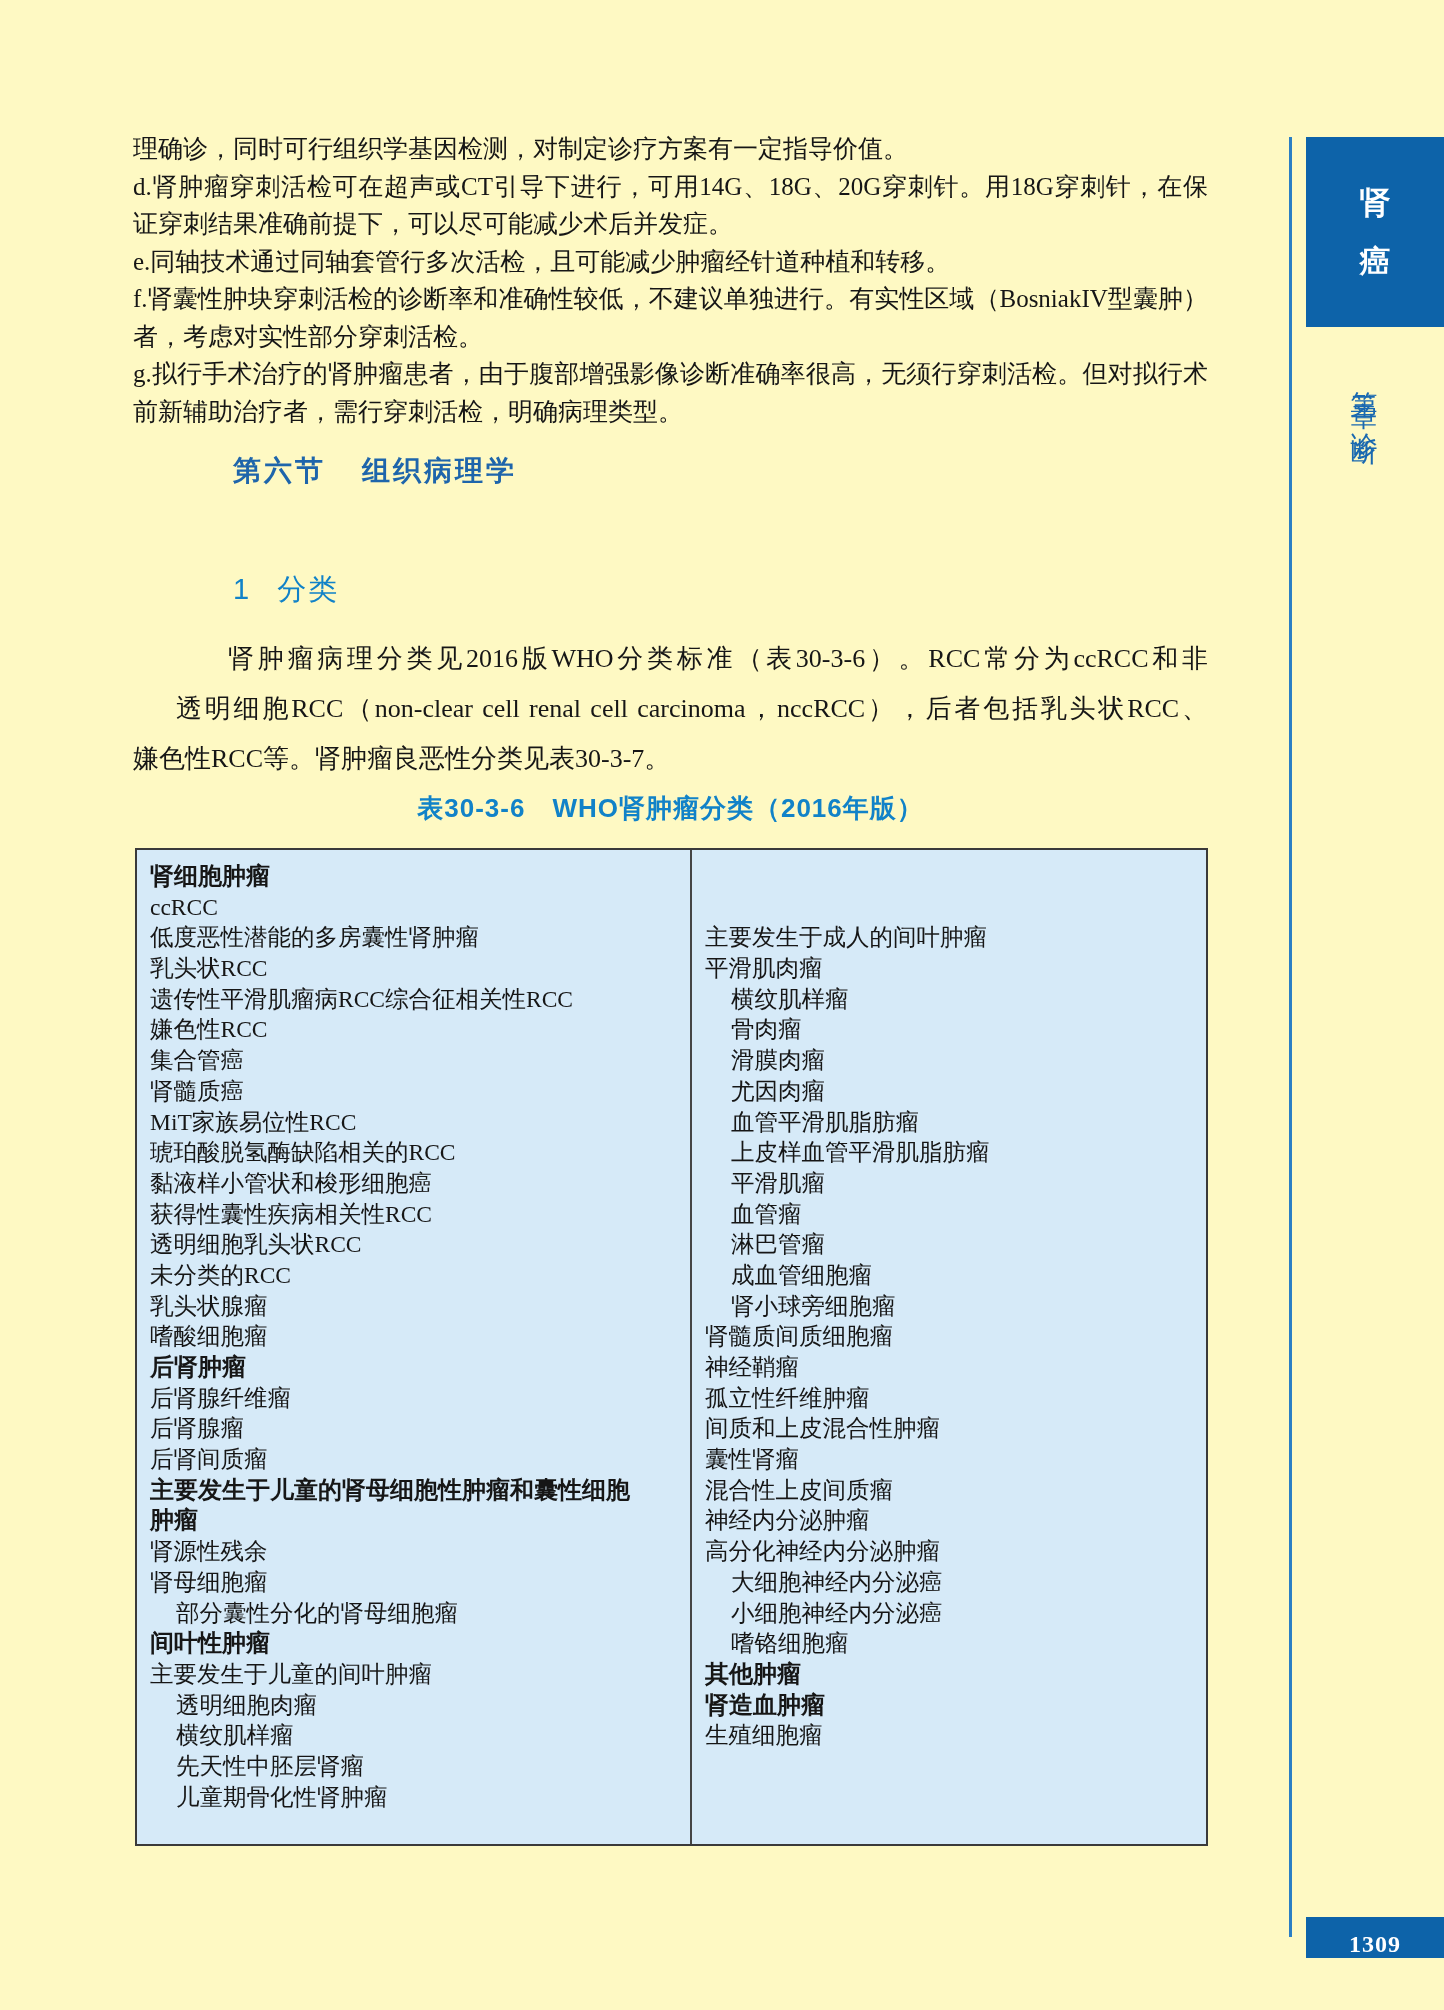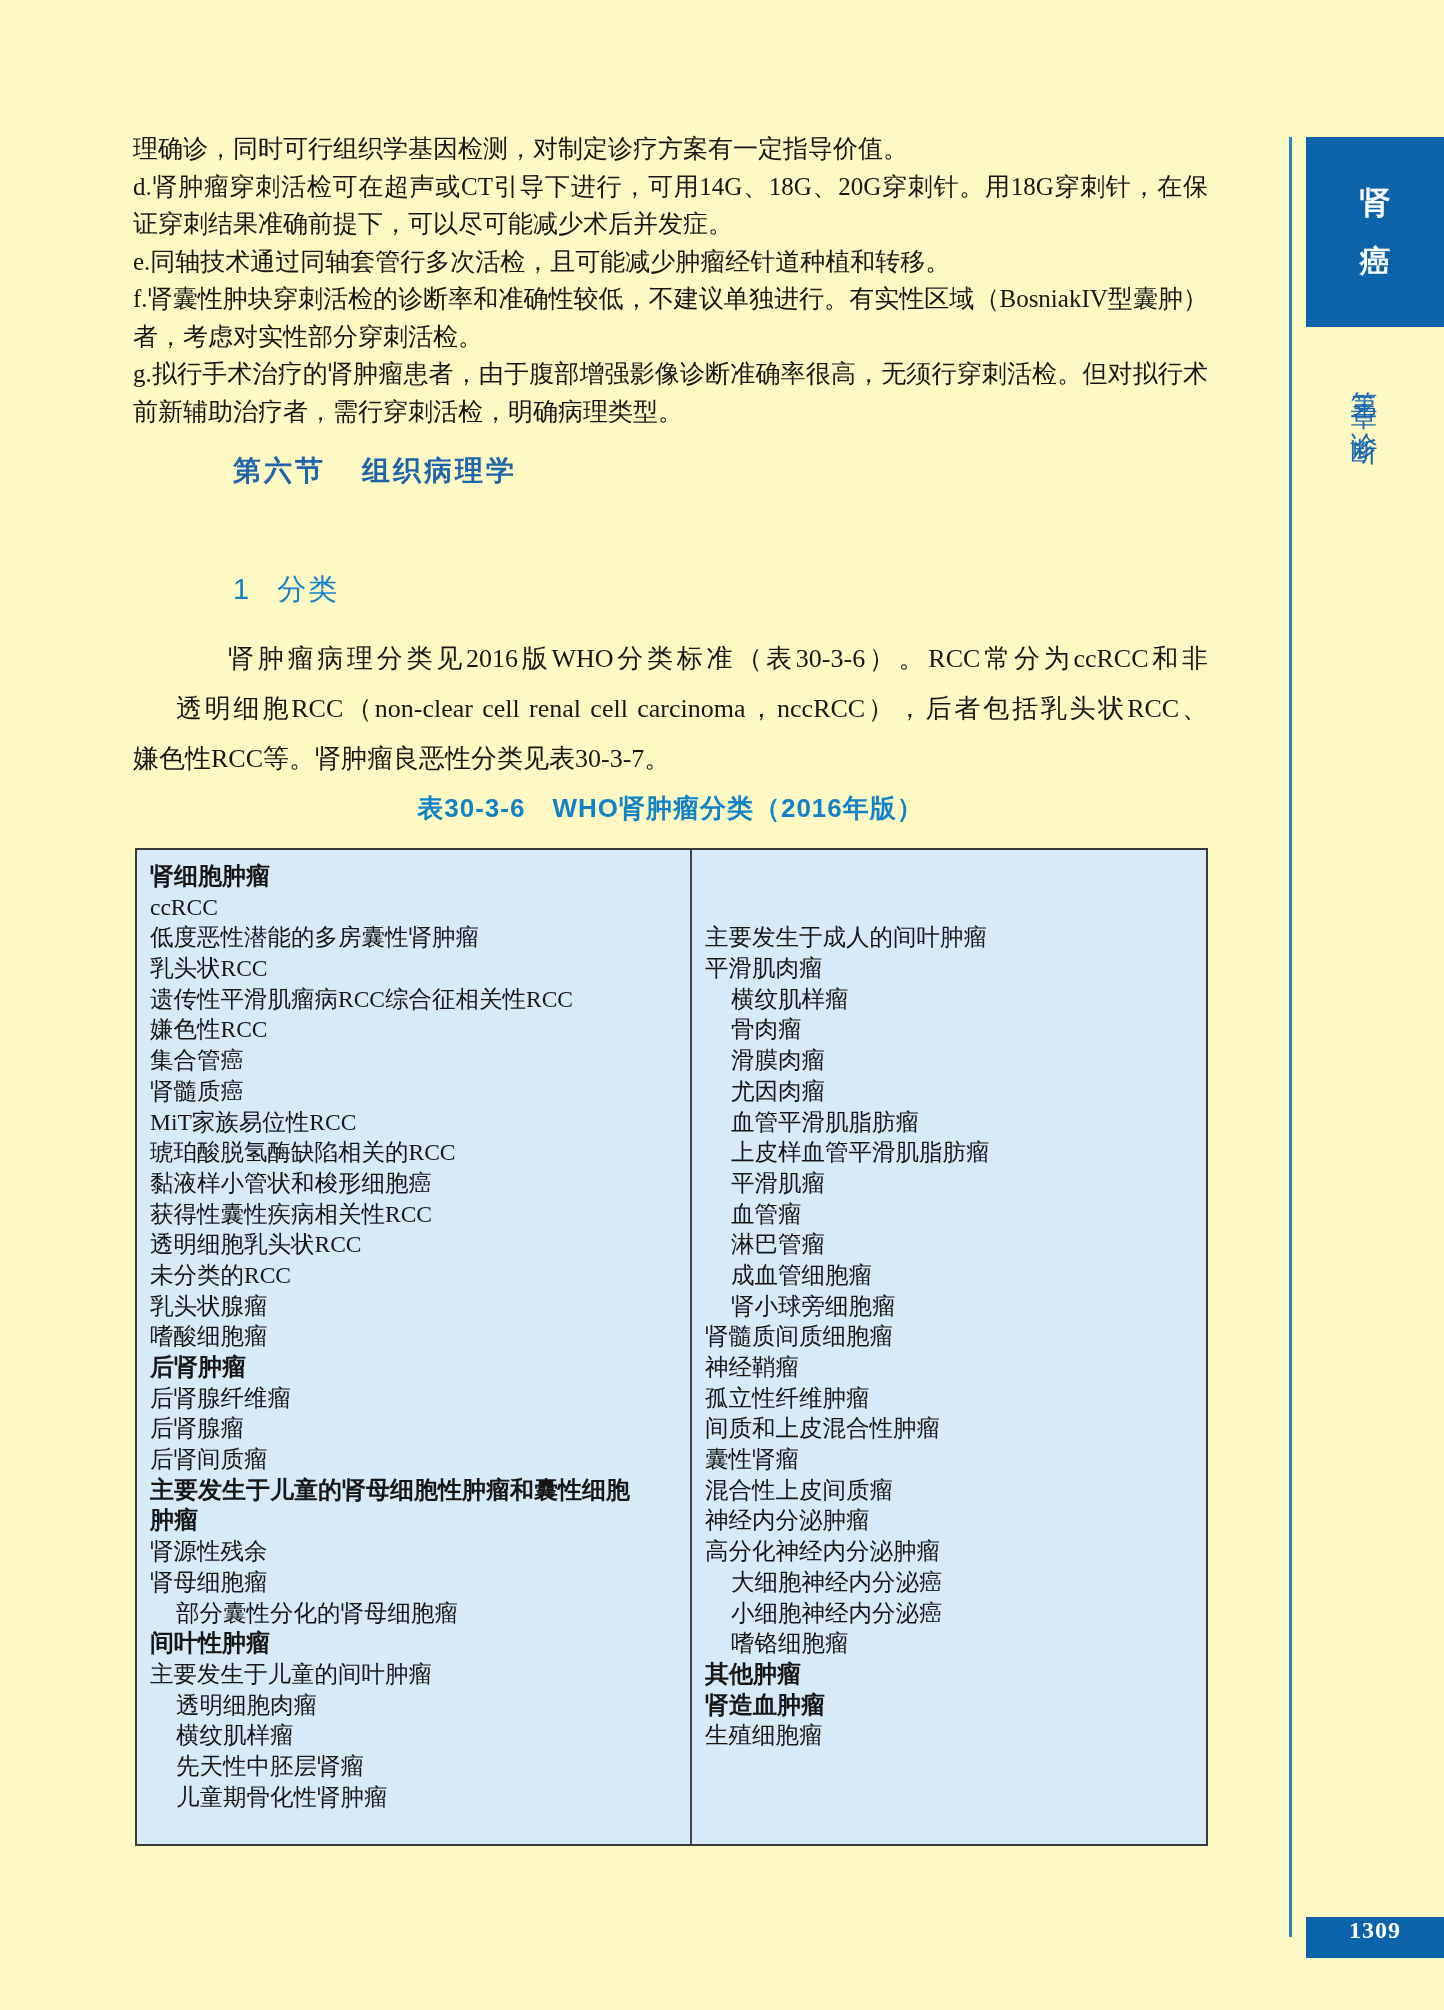--- a/index.html
+++ b/index.html
@@ -67,21 +67,21 @@
   }
   .chapter-label{
     position:absolute;left:1346px;top:370px;
     writing-mode:vertical-rl;text-orientation:upright;
     color:var(--chapter-blue);font-size:27px;letter-spacing:5px;white-space:nowrap;
   }
   .chapter-label .chap-sec{margin-inline-start:26px;}
   .page-badge{
     position:absolute;left:1306px;top:1917px;width:138px;height:41px;
     background:var(--accent-blue);color:#ffffff;
-    display:flex;align-items:flex-start;justify-content:center;
+    display:flex;align-items:flex-end;justify-content:center;
     font-weight:bold;font-size:24px;letter-spacing:1px;
   }
 </style>
 </head>
 <body>
 
 <div class="page">
 
   <div class="top-block">
       <div class="line">理确诊，同时可行组织学基因检测，对制定诊疗方案有一定指导价值。</div>

